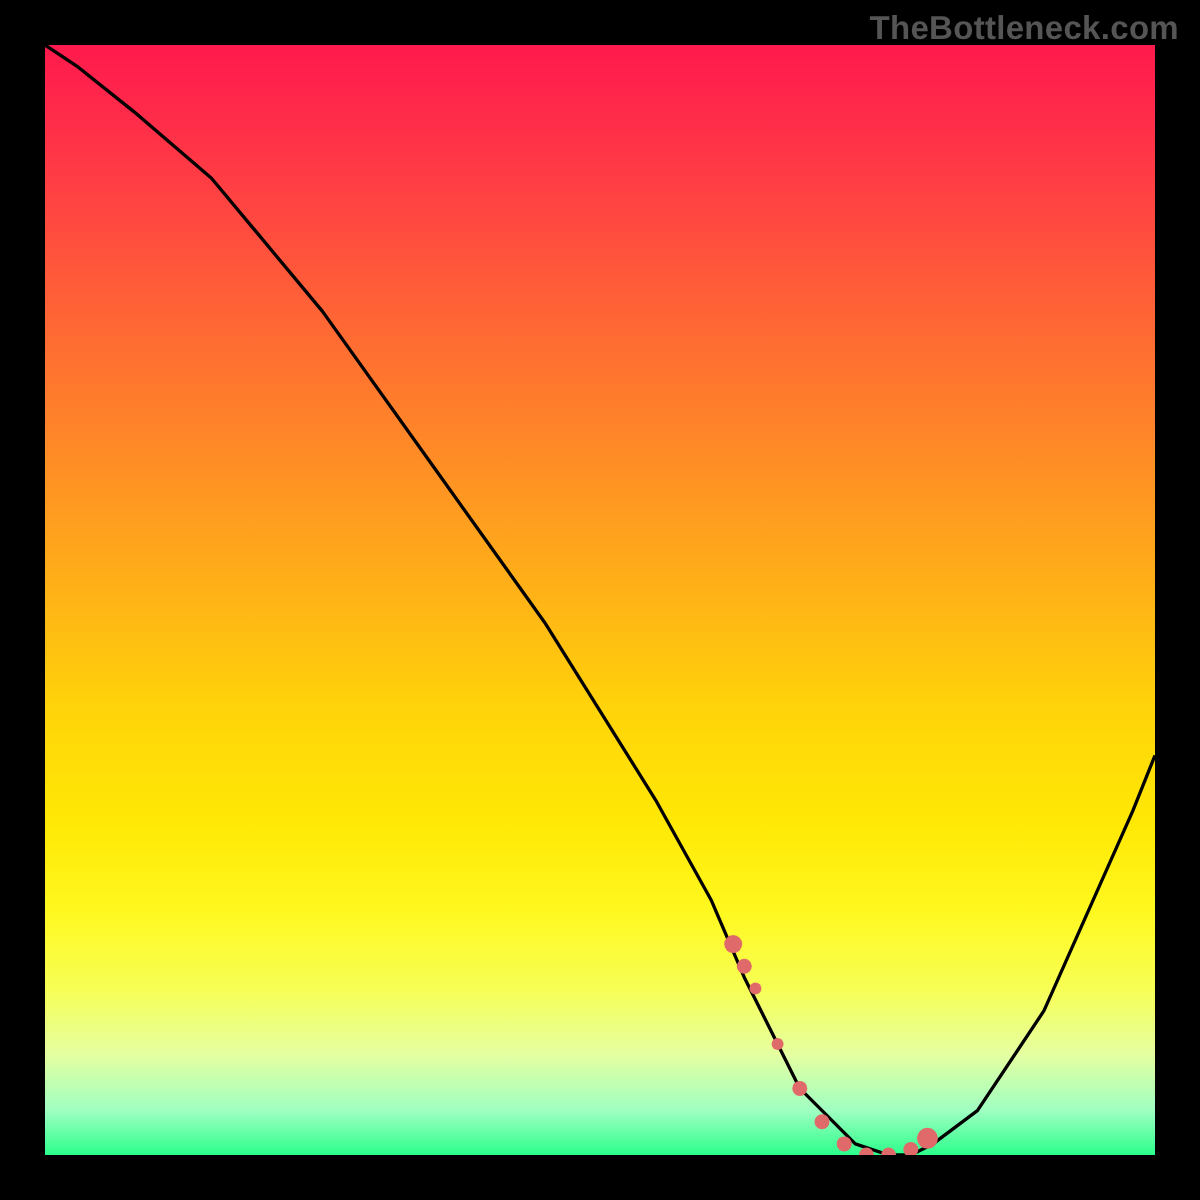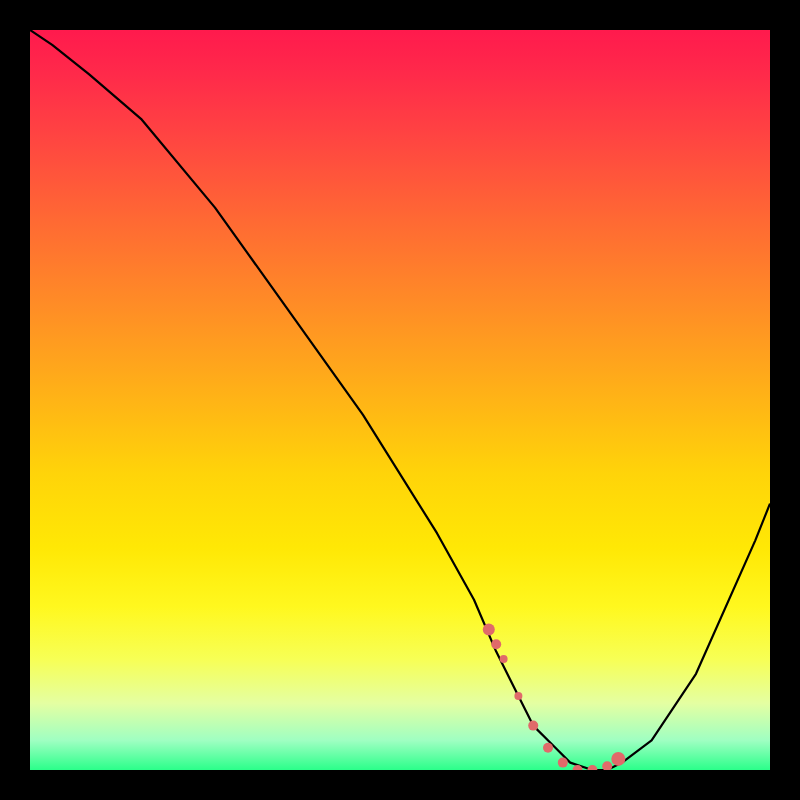--- a/index.html
+++ b/index.html
@@ -51,20 +51,21 @@
     position: absolute;
     inset: 0;
     width: 100%;
     height: 100%;
   }
 </style>
 </head>
 <body>
 
 <div class="frame">
+  <div class="watermark">TheBottleneck.com</div>
 
   <div class="plot-area">
     <div class="gradient-bg"></div>
     <svg class="svg-overlay" viewBox="0 0 740 740" preserveAspectRatio="none">
       <path id="curve-path" fill="none" stroke="#000000" stroke-width="2.2" stroke-linejoin="round" d="M0.0 0.0 L22.2 14.8 L59.2 44.4 L111.0 88.8 L185.0 177.6 L259.0 281.2 L333.0 384.8 L407.0 503.2 L444.0 569.8 L466.2 621.6 L488.4 666.0 L503.2 695.6 L525.4 717.8 L540.2 732.6 L562.4 740.0 L577.2 740.0 L592.0 732.6 L621.6 710.4 L666.0 643.8 L725.2 510.6 L740.0 473.6"></path>
       <g id="marker-group">
           <circle cx="458.8" cy="599.4" r="6" fill="#e06a6a"></circle>
           <circle cx="466.2" cy="614.2" r="5" fill="#e06a6a"></circle>
           <circle cx="473.6" cy="629.0" r="4" fill="#e06a6a"></circle>
           <circle cx="488.4" cy="666.0" r="4" fill="#e06a6a"></circle>

